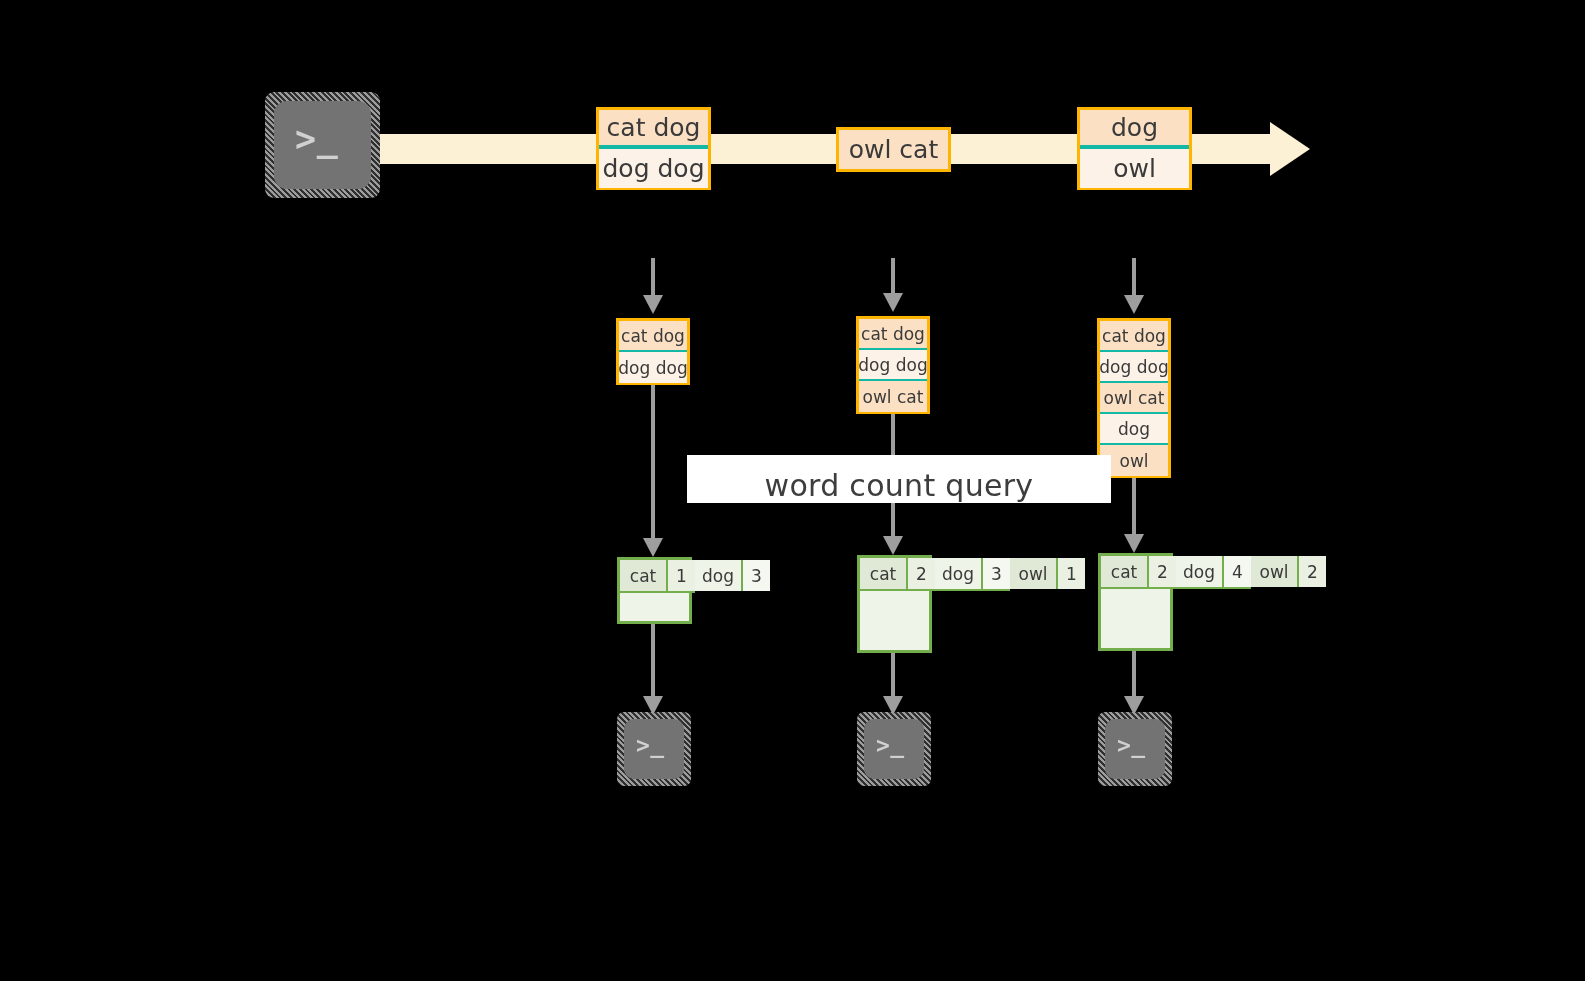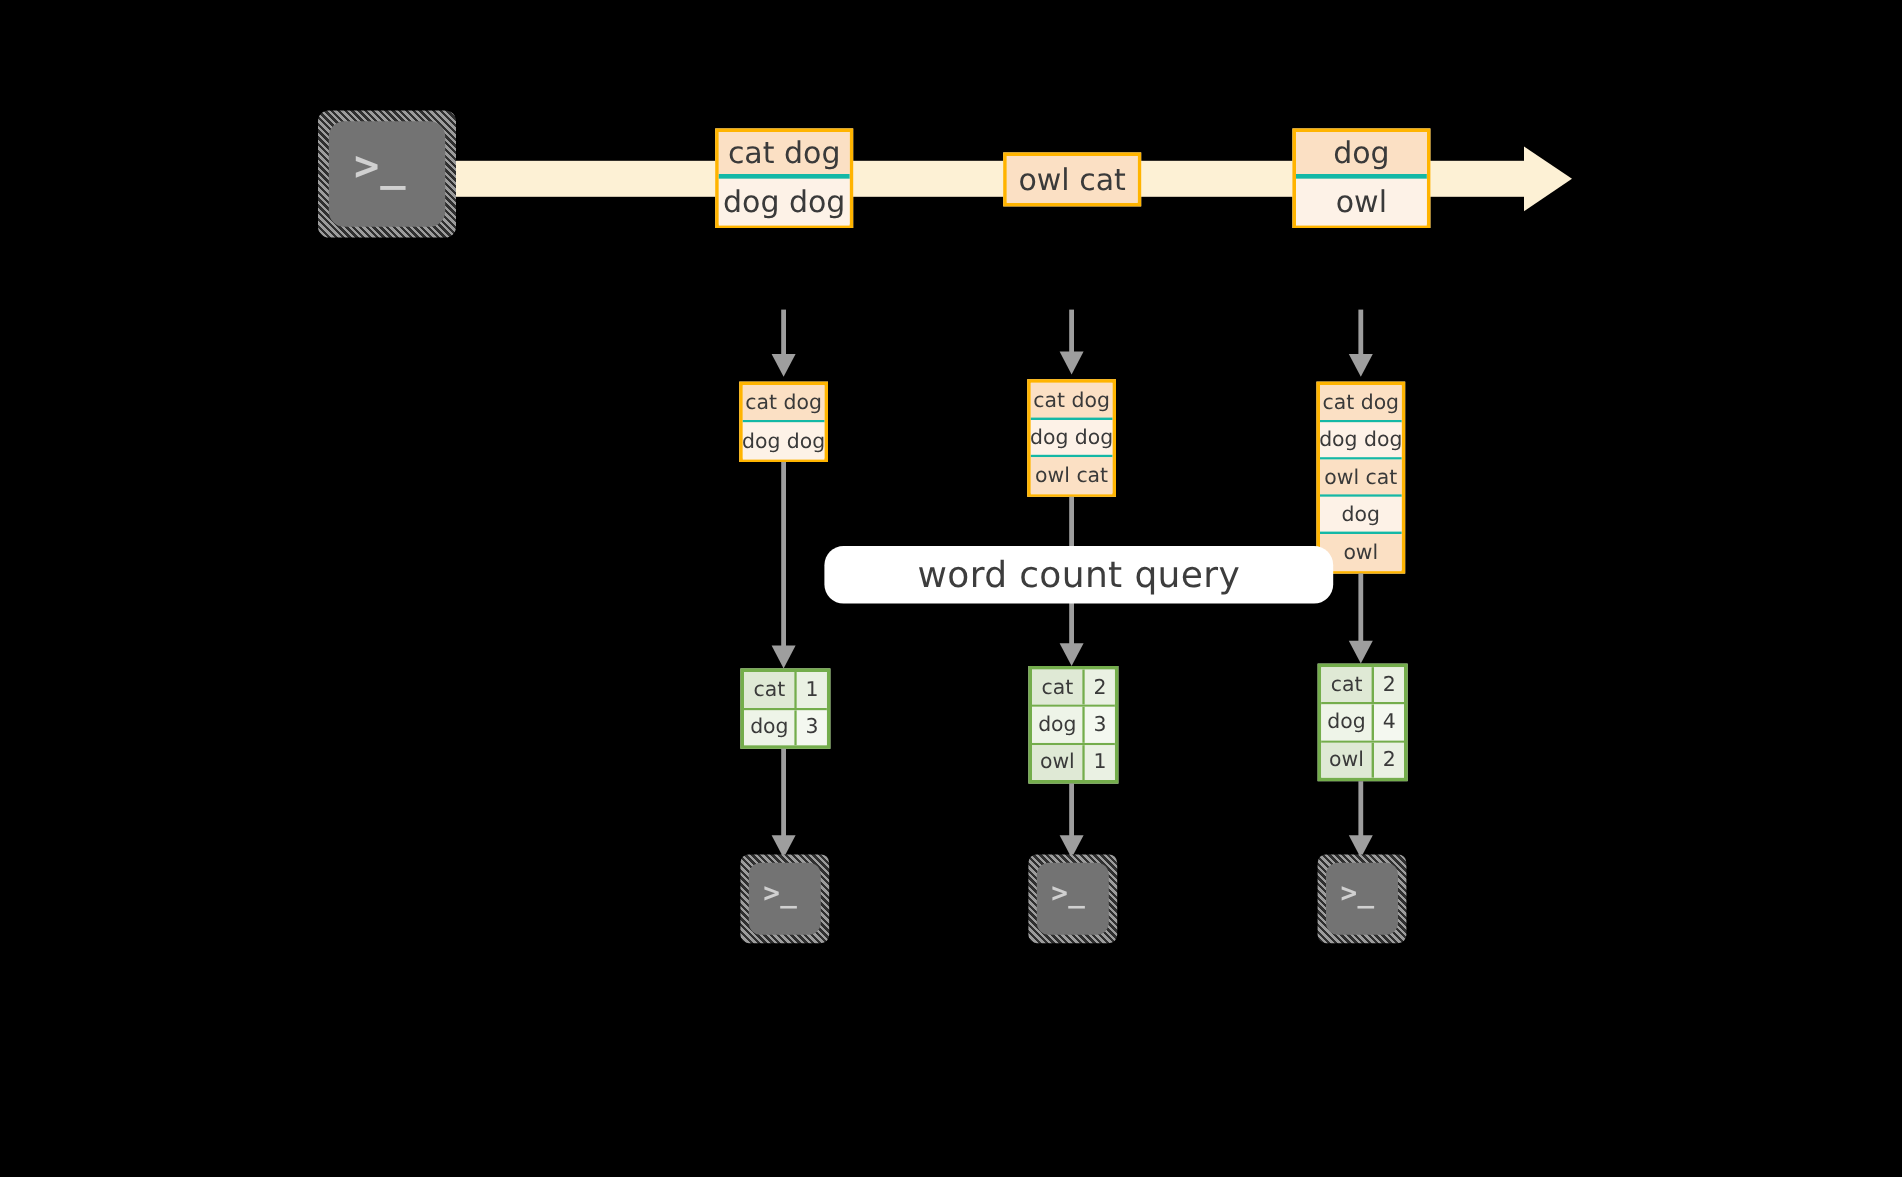--- a/index.html
+++ b/index.html
@@ -109,21 +109,21 @@
   .obox.col { border-width: 3px; }
   .obox.col .cell { height: 31px; font-size: 17px; border-bottom-width: 2px; }
 
   
   .gtable {
     position: absolute;
     box-sizing: border-box;
     border: 3px solid #74ad4c;
     background: #eef4e8;
     display: flex;
-    flex-direction: column;
+    flex-direction: row;
   }
   .gtable .grow {
     display: flex;
     height: 31px;
     border-bottom: 2px solid #74ad4c;
   }
   .gtable .grow:last-child { border-bottom: none; }
   .gtable .gc {
     box-sizing: border-box;
     display: flex;
@@ -164,23 +164,22 @@
 
   
   #wc-label {
     position: absolute;
     left: 687px;
     top: 455px;
     width: 424px;
     height: 48px;
     background: #ffffff;
     display: flex;
-    align-items: center;
+    align-items: flex-end;
     justify-content: center;
-    border-radius: 16px;
   }
   #wc-label .txt {
     font-size: 30px;
     color: #3d3d3d;
     white-space: nowrap;
     letter-spacing: 0.01em;
   }
 </style>
 </head>
 <body>

